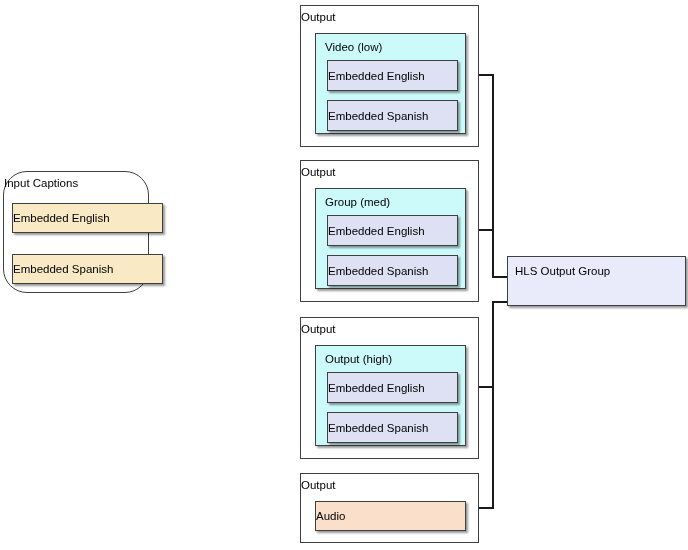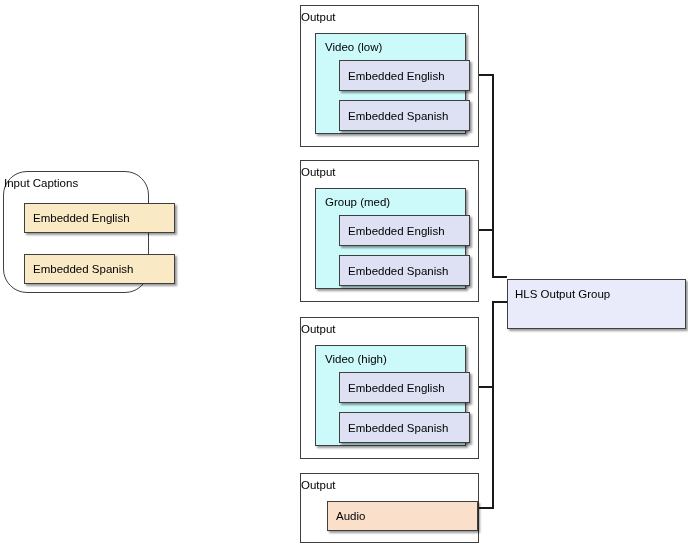--- a/index.html
+++ b/index.html
@@ -25,32 +25,30 @@
     white-space: nowrap;
   }
   .node {
     position: absolute;
     border: 1px solid var(--box_border, #3f3f3f);
     box-shadow: 2px 2px 2px rgba(0,0,0,0.40);
   }
   .caption-node {
     display: flex;
     align-items: center;
-    padding-left: 8px;
     white-space: nowrap;
-    margin-left: 12px;
   }
   .input-caption { background: var(--caption_input_fill, #f9e9c5); }
   .video-box    { background: var(--video_fill, #ccfafa); }
   .video-label  { position: absolute; top: 7px; left: 9px; white-space: nowrap; }
   .output-caption { background: var(--caption_output_fill, #dde1f3); }
   .audio-node   { background: var(--audio_fill, #fae0cb); text-align: right; }
   .hls-box {
     position: absolute;
-    left: 507px; top: 279px; width: 179px; height: 50px;
+    left: 507px; top: 256px; width: 179px; height: 50px;
     background: var(--hls_fill, #e9ebfb);
     border: 1px solid var(--box_border, #3f3f3f);
     box-shadow: 2px 2px 2px rgba(0,0,0,0.40);
     padding: 8px 0 0 7px;
     white-space: nowrap;
   }
 
   
   .out1 { left: 300px; top: 5px;   width: 179px; height: 142px; }
   .out2 { left: 300px; top: 160px; width: 179px; height: 142px; }
@@ -102,21 +100,21 @@
   <div class="node video-box video-geom">
     <div class="video-label">Group (med)</div>
     <div class="node caption-node output-caption cap-geom cap-a">Embedded English</div>
     <div class="node caption-node output-caption cap-geom cap-b">Embedded Spanish</div>
   </div>
 </div>
 
 <div class="outer-box out3">
   <div class="group-title">Output</div>
   <div class="node video-box video-geom">
-    <div class="video-label">Video (high)</div>
+    <div class="video-label">Output (high)</div>
     <div class="node caption-node output-caption cap-geom cap-a">Embedded English</div>
     <div class="node caption-node output-caption cap-geom cap-b">Embedded Spanish</div>
   </div>
 </div>
 
 <div class="outer-box out4">
   <div class="group-title">Output</div>
   <div class="node caption-node audio-node audio-geom">Audio</div>
 </div>
 

